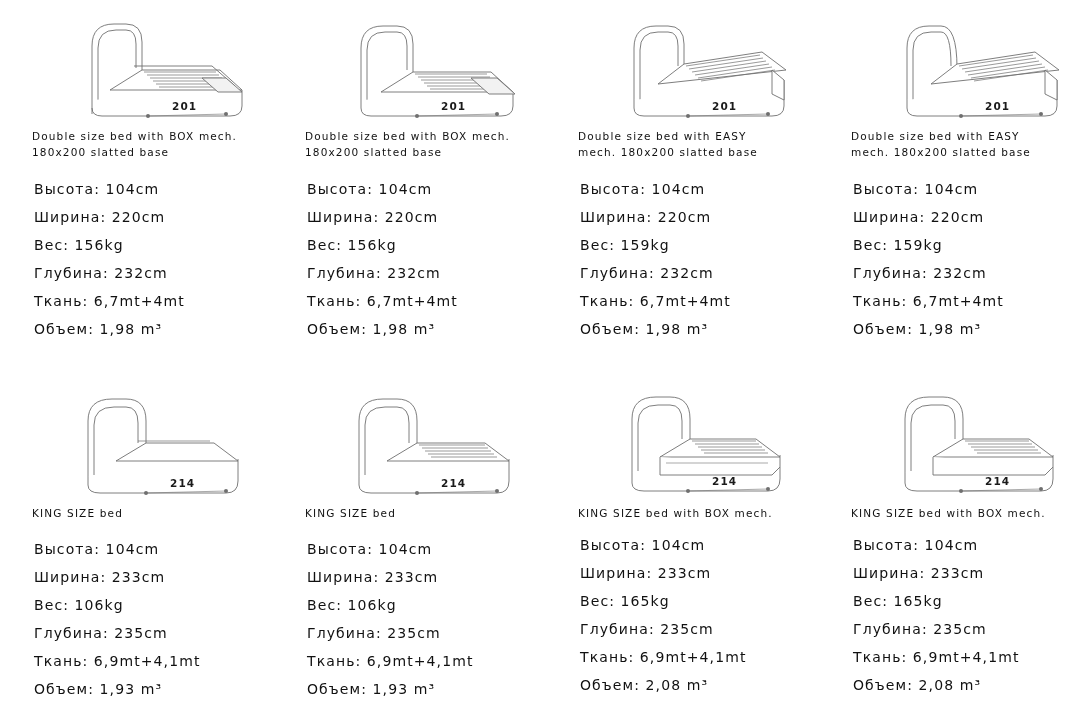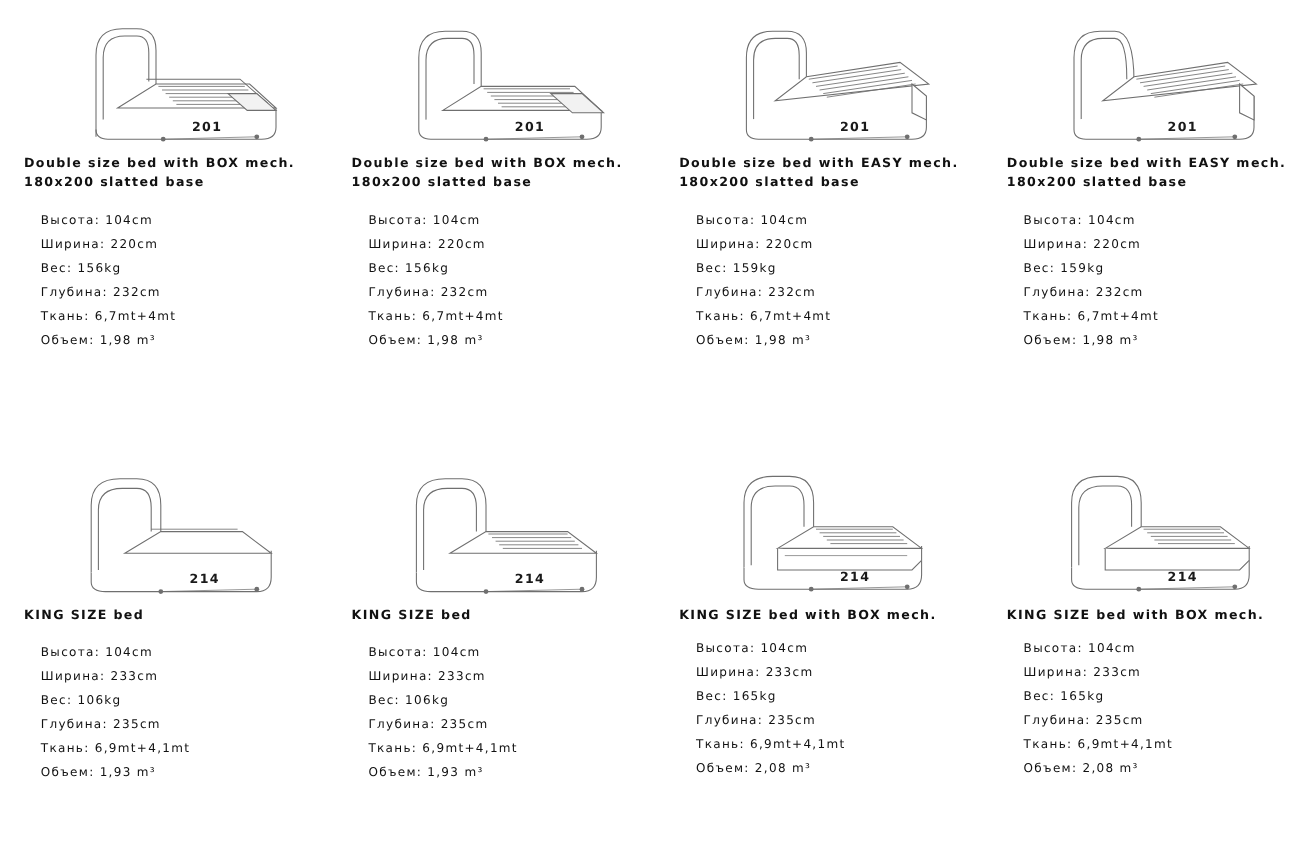--- a/index.html
+++ b/index.html
@@ -20,50 +20,50 @@
     height: 723px;
   }
   .grid {
     display: grid;
     grid-template-columns: repeat(4, 273px);
     grid-template-rows: 375px 348px;
     width: 1092px;
   }
   .cell {
     position: relative;
-    padding: 0 18px;
+    padding: 0 30px;
     box-sizing: border-box;
   }
   .art {
     position: relative;
     height: 120px;
     margin-top: 8px;
   }
   .art svg {
     display: block;
   }
   .title {
     font-size: 10.5px;
     letter-spacing: 1.15px;
-    font-weight: bold;
+    font-weight: normal;
     line-height: 1.55;
     margin: 0 0 14px 2px;
     color: #111;
   }
   .specs {
     margin: 0;
     padding: 0;
     list-style: none;
   }
   .specs li {
-    font-size: 10px;
+    font-size: 14px;
     letter-spacing: 1.1px;
     line-height: 2.0;
     color: #111;
-    margin-left: 16px;
+    margin-left: 4px;
     white-space: nowrap;
   }
   .row2 .art { margin-top: 10px; }
   .r2c3 .title, .r2c4 .title { margin-bottom: 10px; }
 </style>
 </head>
 <body>
 
 <div class="sheet">
   <div class="grid">

